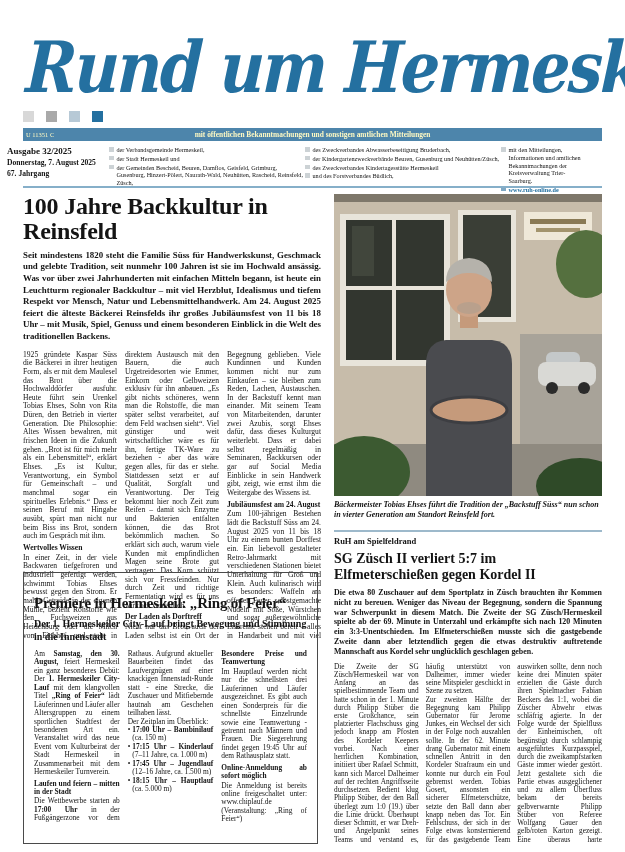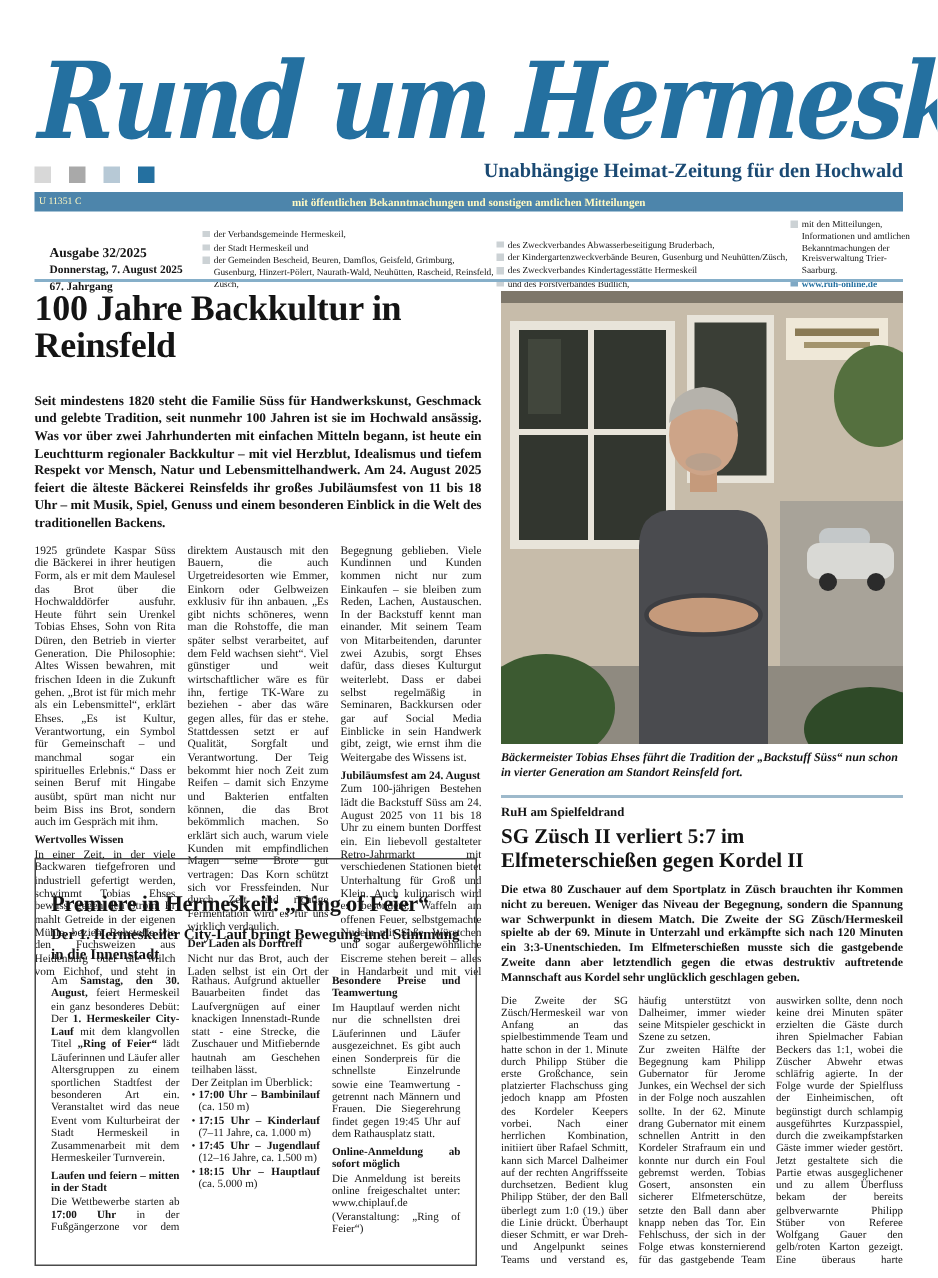--- a/index.html
+++ b/index.html
@@ -16,38 +16,38 @@
   .msq1{background:#d8d8d8}.msq2{background:#a9a9a9}.msq3{background:#b7c9d6}.msq4{background:#2470a0}
   .tagline{position:absolute;top:106px;right:23px;font-size:13.5px;font-weight:700;color:#1b4a73;}
 
   .blue-bar{position:absolute;top:128px;left:23px;width:579px;height:13px;background:#4d85ab;
     color:#fef9c3;display:flex;align-items:center;}
   .blue-bar .code{font-size:6.5px;padding-left:3px;}
   .blue-bar .bar-center{position:absolute;left:0;right:0;text-align:center;
     font-size:7.4px;font-weight:700;}
 
   
-  .issue{position:absolute;top:146px;left:33px;width:579px;display:flex;align-items:flex-end;}
+  .issue{position:absolute;top:146px;left:7px;width:579px;display:flex;}
   .issue .colA{width:102px;flex:none;}
   .issue .edition{font-size:9px;font-weight:700;}
   .issue .idate,.issue .ivol{font-size:7.6px;font-weight:700;margin-top:2px;}
   .issue .colB{width:196px;flex:none;}
   .issue .colC{width:196px;flex:none;}
   .issue .colD{flex:1;}
   .cov{display:flex;margin-bottom:1px;font-size:6.2px;line-height:1.25;}
   .cov .bsq{width:4.5px;height:4.5px;background:#ccd2d5;margin:1px 3px 0 0;flex:none;}
   .cov .bsq.blue{background:#7fa8c4;}
   .cov .weblink{font-weight:700;color:#2470a0;}
   .rule{position:absolute;top:186px;left:23px;width:579px;height:2px;background:#86afc9;}
 
   
   .main-article{position:absolute;top:194px;left:23px;width:298px;}
   .main-article .hl{font-size:24px;font-weight:700;line-height:1.04;letter-spacing:-0.2px;}
   .main-article .sub{font-size:13px;font-weight:700;margin-top:7px;}
-  .main-article .lead{font-size:8.9px;font-weight:700;text-align:justify;line-height:1.3;margin-top:18px;}
+  .main-article .lead{font-size:8.9px;font-weight:700;text-align:justify;line-height:1.3;margin-top:6px;}
   .main-article .body{margin-top:8px;column-count:3;column-gap:8px;height:296px;overflow:hidden;
     font-size:7.6px;line-height:1.14;text-align:justify;}
   .body p{margin:0;}
   .colh{font-weight:700;margin:3px 0 1px;break-after:avoid;}
 
   
   .photo-wrap{position:absolute;top:194px;left:334px;width:268px;height:302px;overflow:hidden;}
   .caption{position:absolute;top:500px;left:334px;width:268px;font-size:8px;font-weight:700;
     font-style:italic;line-height:1.3;}
   .divider2{position:absolute;top:530px;left:334px;width:268px;height:1.5px;background:#9db9cb;}
@@ -76,21 +76,20 @@
 
 <div class="page">
 
   <div class="masthead-title">Rund um Hermeskeil</div>
   <div class="mast-squares">
     <span class="msq msq1"></span>
     <span class="msq msq2"></span>
     <span class="msq msq3"></span>
     <span class="msq msq4"></span>
   </div>
-  <div class="tagline">Unabhängige Heimat-Zeitung für den Hochwald</div>
 
   <div class="blue-bar">
     <span class="code">U 11351 C</span>
     <span class="bar-center">mit öffentlichen Bekanntmachungen und sonstigen amtlichen Mitteilungen</span>
   </div>
 
   <div class="issue">
     <div class="colA">
       <div class="edition">Ausgabe 32/2025</div>
       <div class="idate">Donnerstag, 7. August 2025</div>

